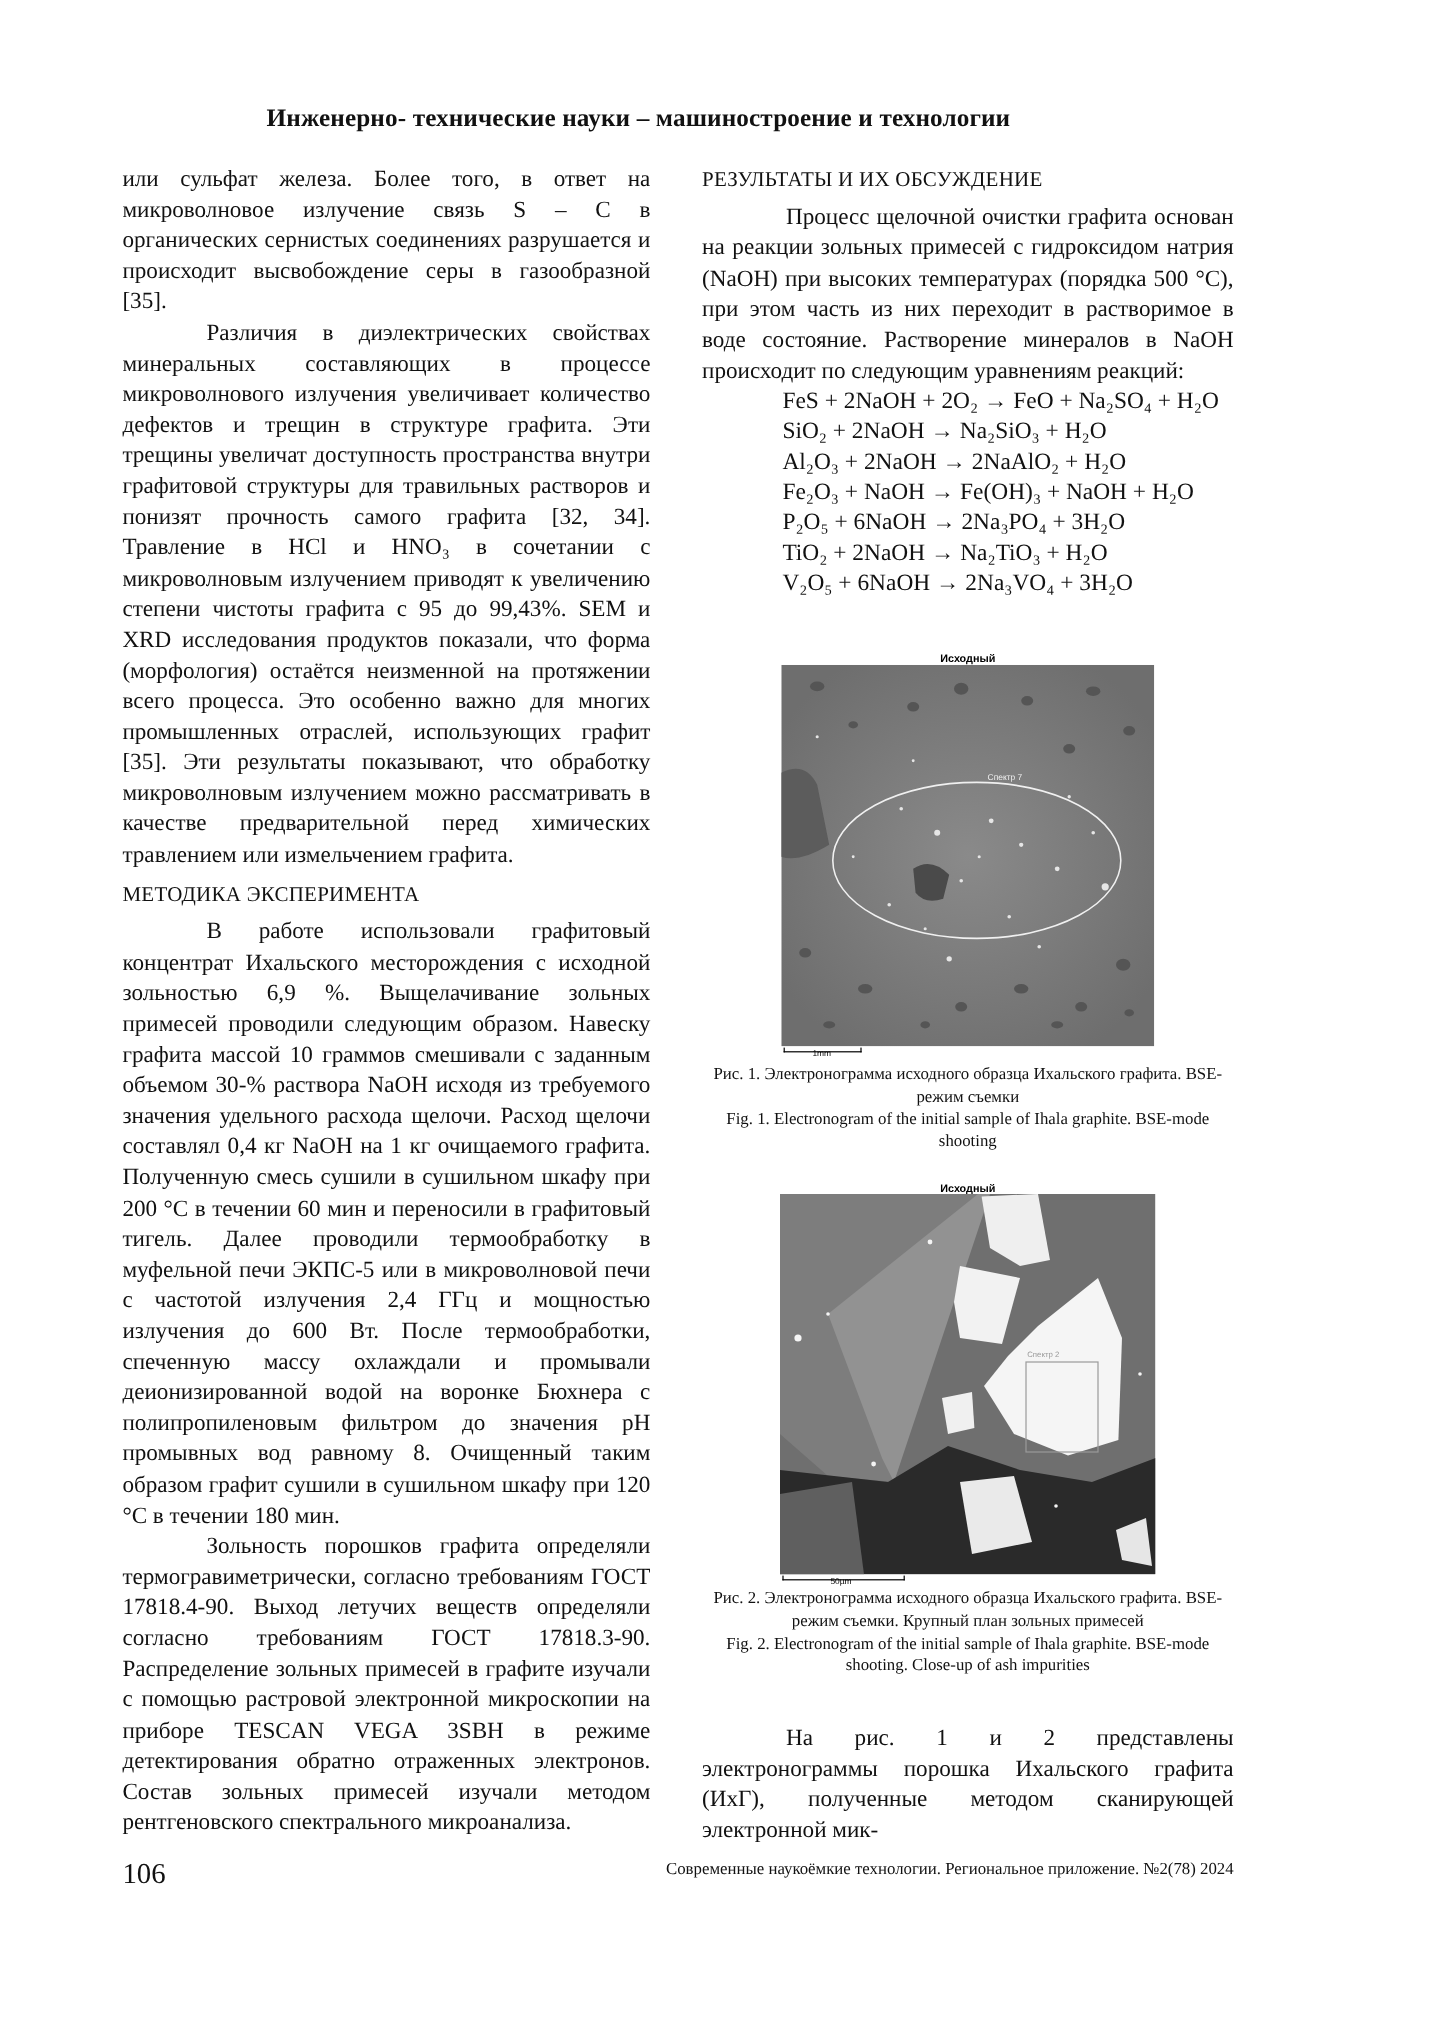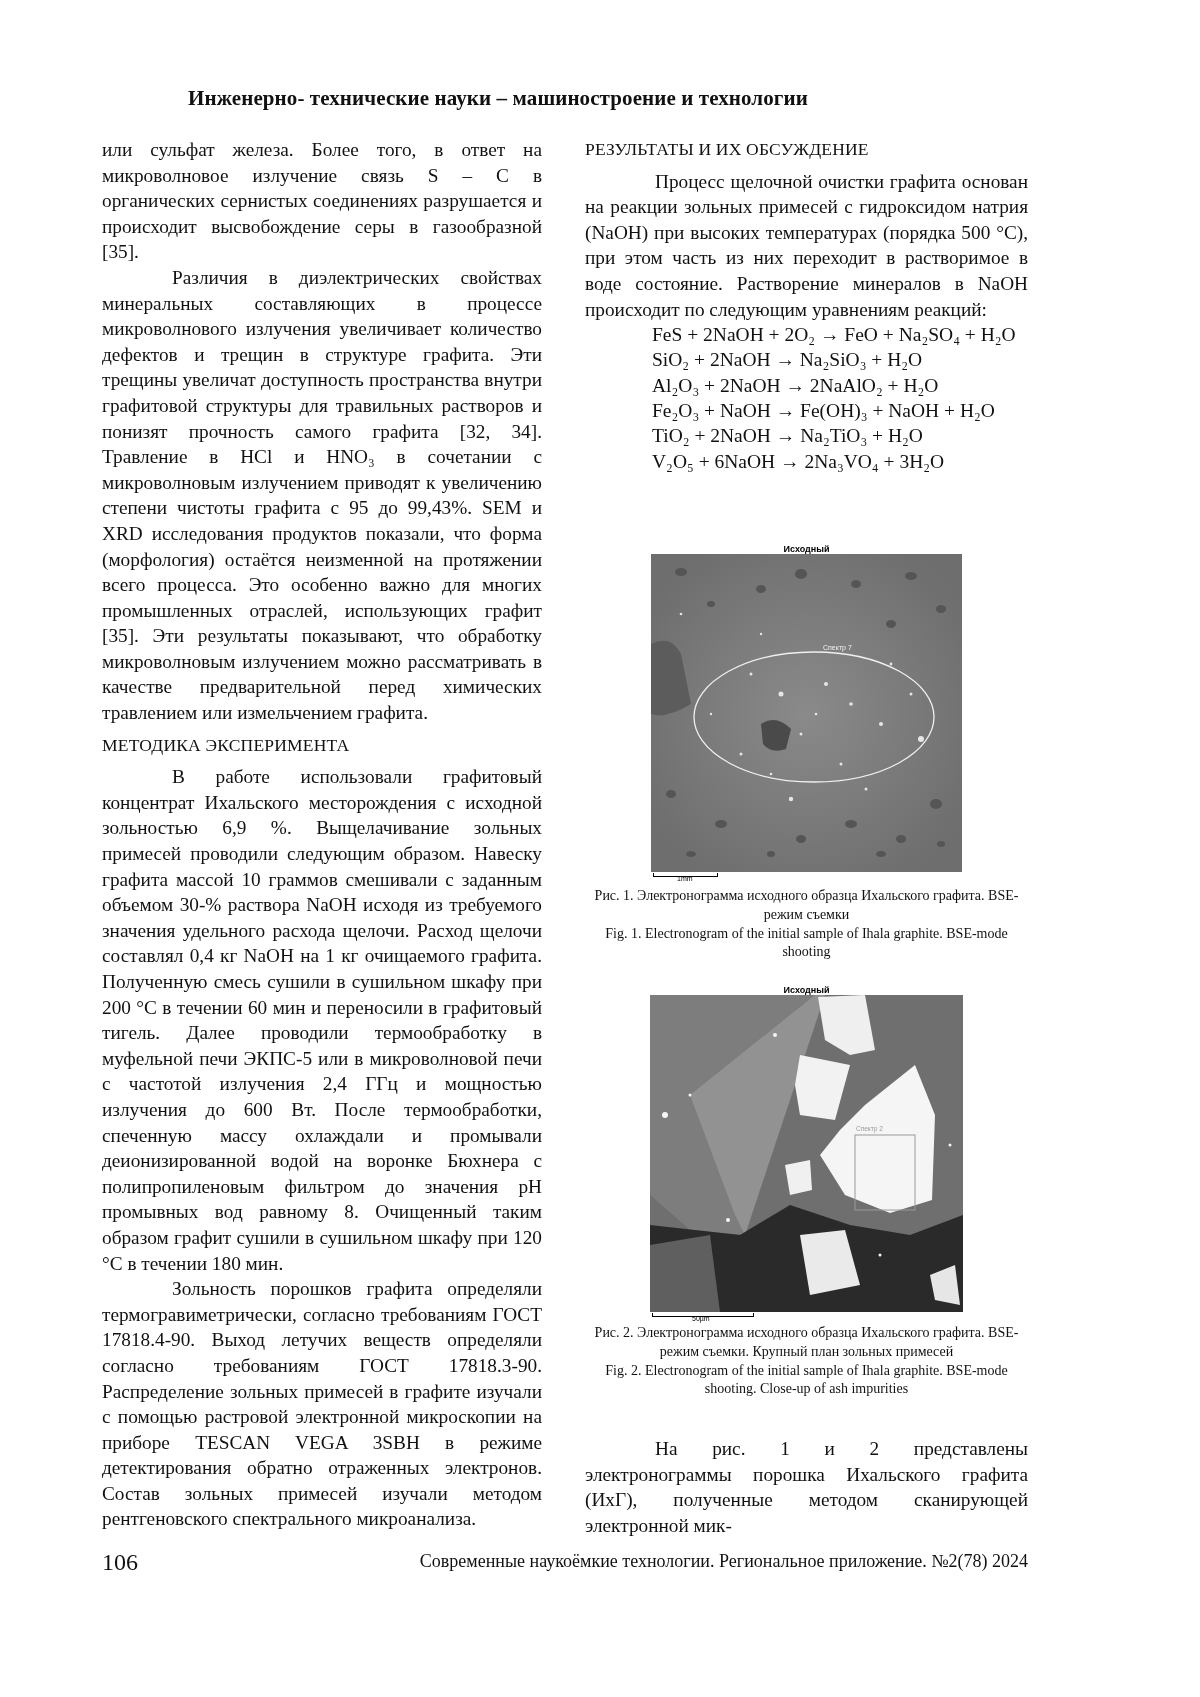--- a/index.html
+++ b/index.html
@@ -1,35 +1,35 @@
 <!DOCTYPE html>
 <html><head>
 <meta charset="utf-8">
 <style>
   html, body { margin: 0; padding: 0; background: #ffffff; }
   body { width: 1200px; height: 1697px; position: relative; overflow: hidden;
          font-family: "Liberation Serif", "DejaVu Serif", serif; color: #111; }
   .page-header { position: absolute; left: 0; top: 86px; width: 996px; text-align: center;
-         font-family: "Liberation Serif", serif; font-weight: bold; font-size: 21px; letter-spacing: 0.1px; }
+         font-family: "Liberation Serif", serif; font-weight: bold; font-size: 21px; letter-spacing: 0.1px; padding-left: 34px; }
   .col { position: absolute; top: 137px; font-size: 19.3px; line-height: 25.6px; }
   .col-left { left: 102px; width: 440px; }
   .col-right { left: 585px; width: 443px; }
   .p { text-align: justify; margin: 0; }
   .indent { text-indent: 70px; }
   .section-title { font-size: 17.5px; margin: 7px 0 6px 0; letter-spacing: 0.2px; }
   .section-title.first { margin-top: 0; }
   .eq-list { margin: 0 0 0 67px; padding: 0; list-style: none; font-size: 19.5px; line-height: 25.3px; }
   .figure { position: absolute; left: 585px; width: 443px; text-align: center; }
   .fig-label { font-family: "Liberation Sans", sans-serif; font-weight: bold; font-size: 9px; color: #000; }
   .micro { margin: 0 auto; position: relative; overflow: hidden; }
   .scalebar { position: absolute; font-family: "Liberation Sans", sans-serif; font-size: 7px; color: #000; }
   .caption { font-size: 14px; line-height: 18.8px; margin: 0; }
   .page-footer { position: absolute; top: 1549px; left: 102px; width: 926px; font-size: 19px; }
   .page-number { position: absolute; left: 0; top: 0; font-size: 24px; }
-  .journal { position: absolute; right: 0; top: 2px; font-size: 18px; }
+  .journal { position: absolute; right: 0; top: 2px; font-size: 14px; }
 </style>
 </head>
 <body>
 
 <div class="page-header">Инженерно- технические науки – машиностроение и технологии</div>
 
 <div class="col col-left">
   <p class="p">или сульфат железа. Более того, в ответ на микроволновое излучение связь S – C в органических сернистых соединениях разрушается и происходит высвобождение серы в газообразной [35].</p>
   <p class="p indent">Различия в диэлектрических свойствах минеральных составляющих в процессе микроволнового излучения увеличивает количество дефектов и трещин в структуре графита. Эти трещины увеличат доступность пространства внутри графитовой структуры для травильных растворов и понизят прочность самого графита [32, 34]. Травление в HCl и HNO₃ в сочетании с микроволновым излучением приводят к увеличению степени чистоты графита с 95 до 99,43%. SEM и XRD исследования продуктов показали, что форма (морфология) остаётся неизменной на протяжении всего процесса. Это особенно важно для многих промышленных отраслей, использующих графит [35]. Эти результаты показывают, что обработку микроволновым излучением можно рассматривать в качестве предварительной перед химических травлением или измельчением графита.</p>
   <div class="section-title">МЕТОДИКА ЭКСПЕРИМЕНТА</div>
@@ -38,20 +38,21 @@
 </div>
 
 <div class="col col-right">
   <div class="section-title first">РЕЗУЛЬТАТЫ И ИХ ОБСУЖДЕНИЕ</div>
   <p class="p indent">Процесс щелочной очистки графита основан на реакции зольных примесей с гидроксидом натрия (NaOH) при высоких температурах (порядка 500 °C), при этом часть из них переходит в растворимое в воде состояние. Растворение минералов в NaOH происходит по следующим уравнениям реакций:</p>
   <ul class="eq-list">
     <li>FeS + 2NaOH + 2O₂ → FeO + Na₂SO₄ + H₂O</li>
     <li>SiO₂ + 2NaOH → Na₂SiO₃ + H₂O</li>
     <li>Al₂O₃ + 2NaOH → 2NaAlO₂ + H₂O</li>
     <li>Fe₂O₃ + NaOH → Fe(OH)₃ + NaOH + H₂O</li>
+    <li>P₂O₅ + 6NaOH → 2Na₃PO₄ + 3H₂O</li>
     <li>TiO₂ + 2NaOH → Na₂TiO₃ + H₂O</li>
     <li>V₂O₅ + 6NaOH → 2Na₃VO₄ + 3H₂O</li>
   </ul>
 </div>
 
 <div class="figure" style="top:544px;">
   <div class="fig-label">Исходный</div>
   <div class="micro" style="width:311px;height:318px;">
     <svg width="311" height="318" viewBox="0 0 311 318">
       <defs>

